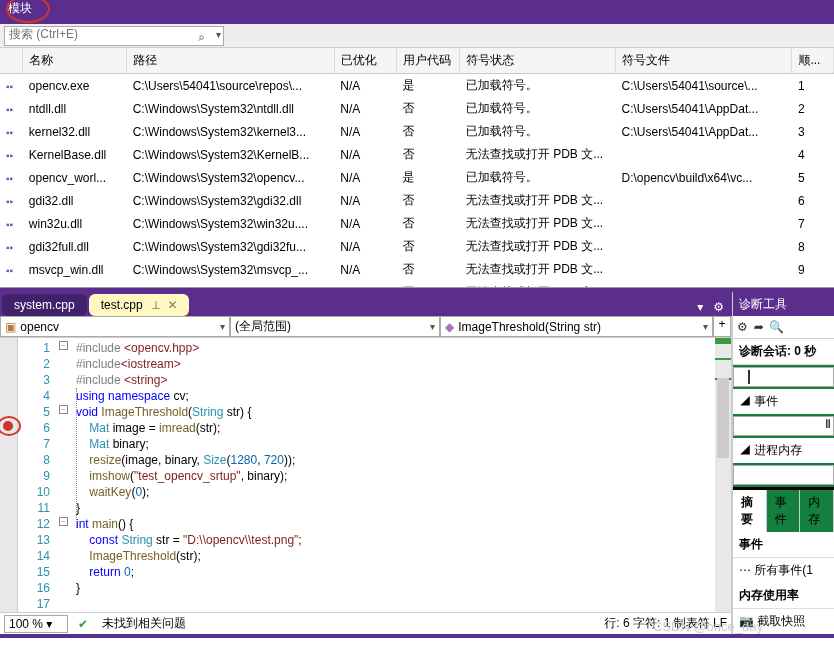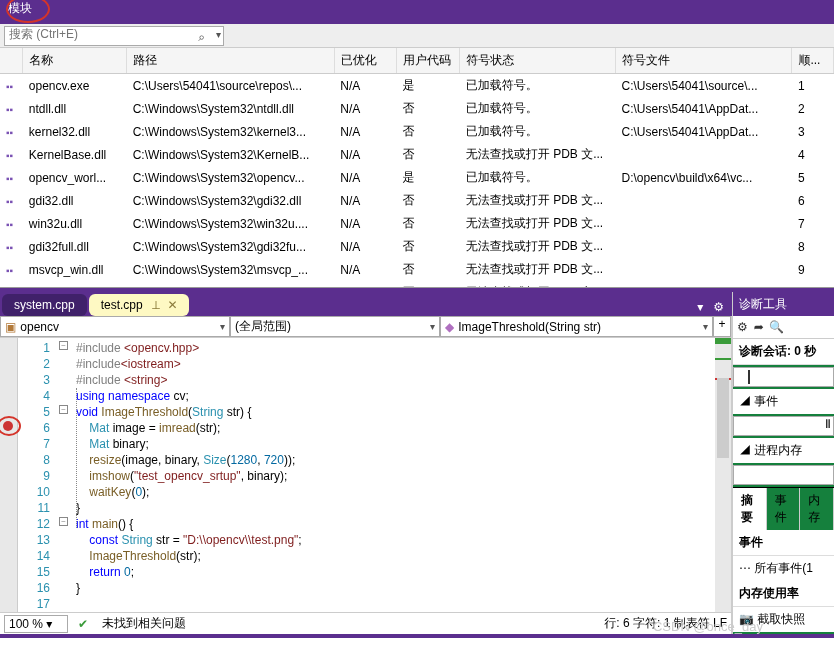--- a/index.html
+++ b/index.html
@@ -59,21 +59,21 @@
 .vs-thumb { position: absolute; top: 40px; width: 12px; left: 2px; height: 80px; background: #ccc; }
 .vs-mark { position: absolute; left: 0; right: 0; height: 2px; }
 .statusbar { height: 22px; border-top: 1px solid #ccc; background: #fff; display: flex; align-items: center; padding: 0 4px; gap: 10px; }
 .zoom { width: 64px; border: 1px solid #aaa; padding: 1px 4px; }
 .diag-panel { flex: 1; background: #15803d; border-left: 1px solid #ccc; display: flex; flex-direction: column; }
 .diag-title { background: #5b2e8e; color: #fff; padding: 4px 6px; height: 24px; }
 .diag-tools { padding: 4px; display: flex; gap: 6px; border-bottom: 1px solid #ccc; background: #fff; }
 .diag-tools span { cursor: pointer; color: #333; }
 .diag-section { padding: 4px 6px; background: #fff; }
 .diag-hdr { font-weight: bold; padding: 4px 6px; background: #fff; border-bottom: 1px solid #ddd; }
-.diag-tabs { display: flex; border-top: 1px solid #000000; }
+.diag-tabs { display: flex; border-top: 3px solid #000000; }
 .diag-tabs span { padding: 4px 8px; border-right: 1px solid #ccc; cursor: pointer; }
 .diag-tabs .act { background: #fff; font-weight: bold; }
 .graph { height: 20px; border: 1px solid #aaa; background: #fff; margin: 2px 0; position: relative; }
 .graph .bar { position: absolute; background: #333; }
 .footer { height: 4px; background: #5b2e8e; }
 .status-ok { color: #3a9b3a; margin-right: 4px; }
 .watermark { position: absolute; right: 71px; bottom: 30px; color: #ccc; font-size: 13px; pointer-events: none; }
 </style>
 </head>
 <body>

